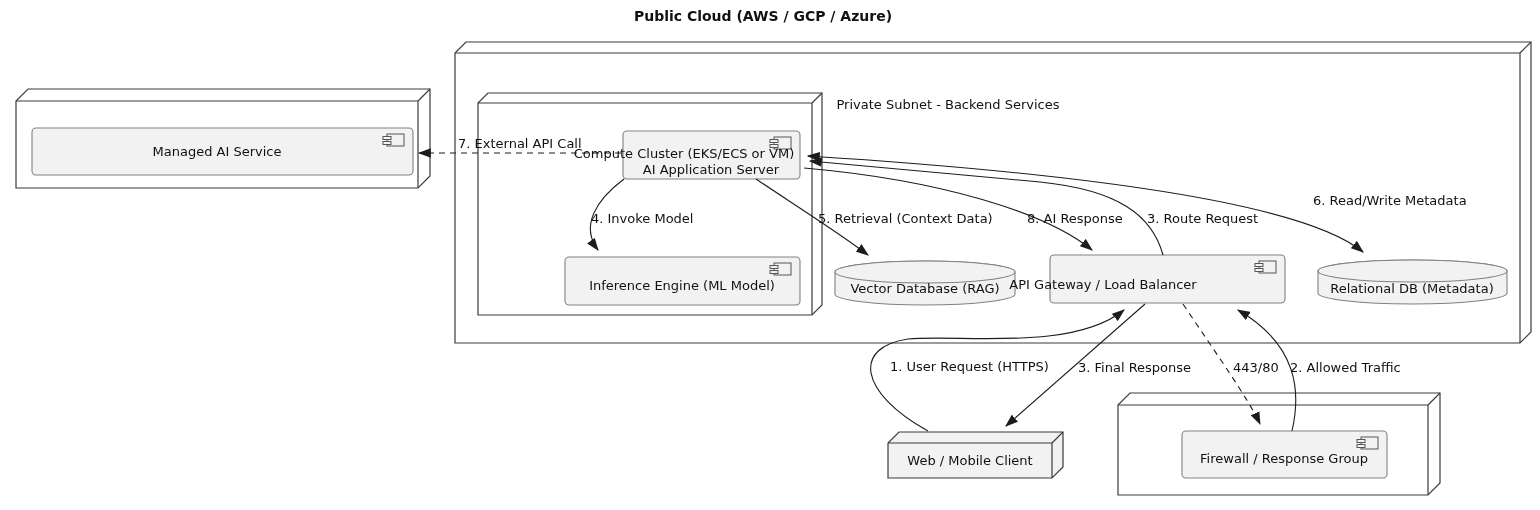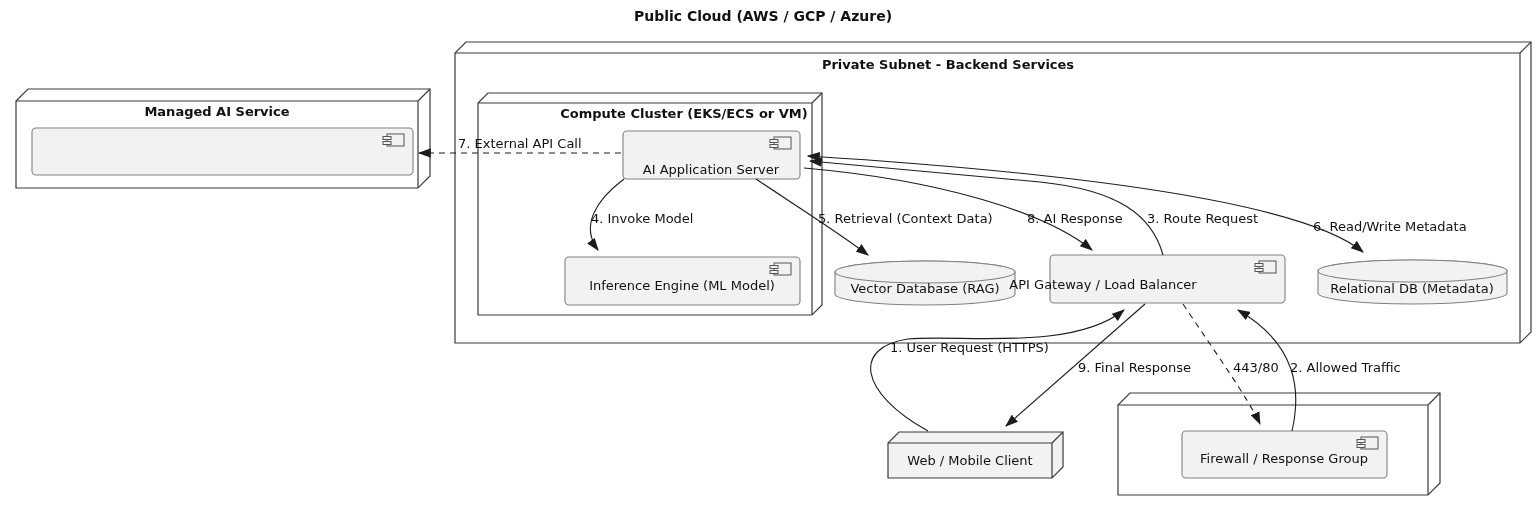--- a/index.html
+++ b/index.html
@@ -3,21 +3,21 @@
 <meta charset="utf-8">
 <style>
   html,body{margin:0;padding:0;background:#ffffff;}
   #canvas{
     position:relative;width:1540px;height:510px;background:#ffffff;overflow:hidden;
     font-family:"DejaVu Sans","Liberation Sans",sans-serif;color:#111111;
   }
   svg{position:absolute;left:0;top:0;}
   .lbl{position:absolute;white-space:nowrap;font-size:13px;line-height:15px;color:#111;}
   .ctr{transform:translateX(-50%);text-align:right;}
-  .bold{font-weight:bold;}
+  .bold{font-weight:normal;margin-top:40px;}
   .maintitle{font-size:14px;font-weight:bold;}
   .node3d{fill:#ffffff;stroke:#3a3a3a;stroke-width:1.2;}
   .node3d-inner{fill:none;stroke:#3a3a3a;stroke-width:1.2;}
   .nodefill{fill:#f2f2f2;stroke:#3a3a3a;stroke-width:1.2;}
   .comp{fill:#f2f2f2;stroke:#818181;stroke-width:1.1;}
   .cyl{fill:#f2f2f2;stroke:#818181;stroke-width:1.1;}
   .icon{fill:#f2f2f2;stroke:#555555;stroke-width:1;}
   .edge{fill:none;stroke:#1c1c1c;stroke-width:1.1;}
   .dashed{stroke-dasharray:6 5;}
 </style>
@@ -122,19 +122,19 @@
   <div class="lbl ctr" style="left:1103px;top:277px">API Gateway / Load Balancer</div>
   <div class="lbl ctr" style="left:1412px;top:281px">Relational DB (Metadata)</div>
   <div class="lbl ctr" style="left:1284px;top:451px">Firewall / Response Group</div>
   <div class="lbl ctr" style="left:970px;top:453px">Web / Mobile Client</div>
 
   <div class="lbl" style="left:458px;top:136px">7. External API Call</div>
   <div class="lbl" style="left:591px;top:211px">4. Invoke Model</div>
   <div class="lbl" style="left:818px;top:211px">5. Retrieval (Context Data)</div>
   <div class="lbl" style="left:1027px;top:211px">8. AI Response</div>
   <div class="lbl" style="left:1147px;top:211px">3. Route Request</div>
-  <div class="lbl" style="left:1313px;top:219px">6. Read/Write Metadata</div>
-  <div class="lbl" style="left:890px;top:340px">1. User Request (HTTPS)</div>
-  <div class="lbl" style="left:1078px;top:360px">9. Final Response</div>
+  <div class="lbl" style="left:1313px;top:193px">6. Read/Write Metadata</div>
+  <div class="lbl" style="left:890px;top:359px">1. User Request (HTTPS)</div>
+  <div class="lbl" style="left:1078px;top:360px">3. Final Response</div>
   <div class="lbl" style="left:1233px;top:360px">443/80</div>
   <div class="lbl" style="left:1290px;top:360px">2. Allowed Traffic</div>
 
 </div>
 
 </body></html>

